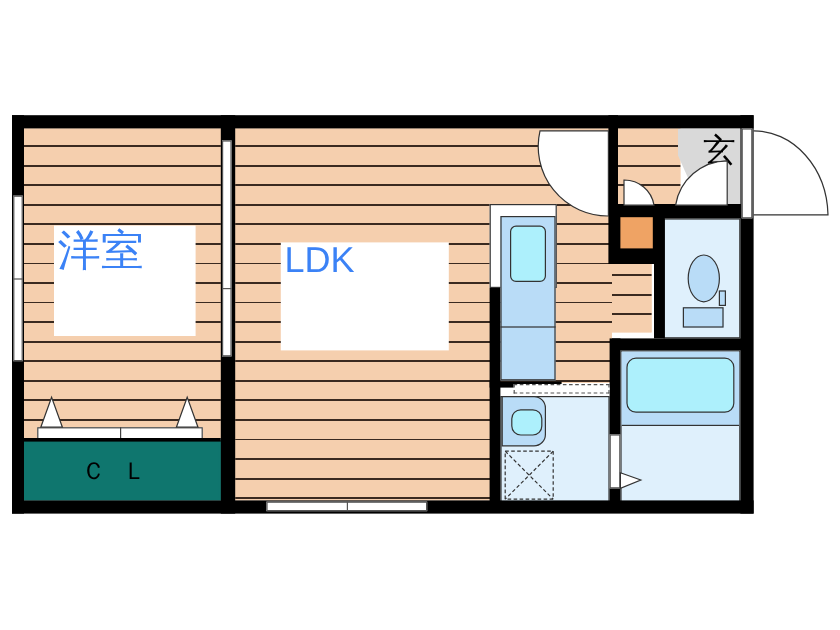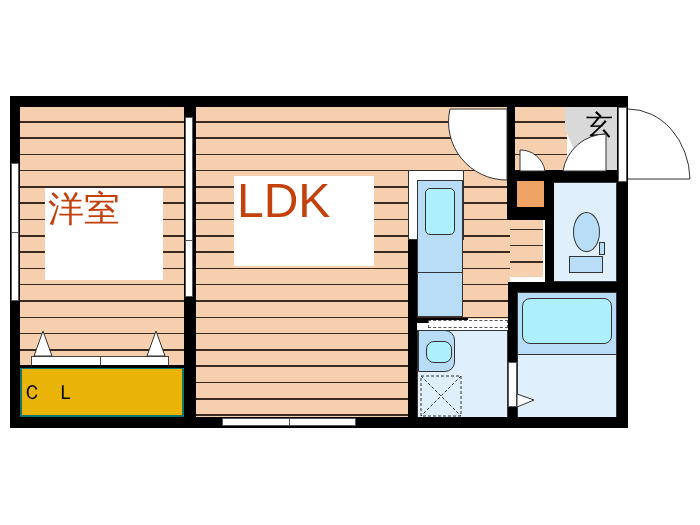--- a/index.html
+++ b/index.html
@@ -5,23 +5,23 @@
   html, body { margin: 0; padding: 0; background: #ffffff; }
   body { width: 700px; height: 525px; position: relative; overflow: hidden; font-family: "Liberation Sans", "DejaVu Sans", sans-serif; }
   .abs { position: absolute; box-sizing: border-box; }
   .wall { position: absolute; background: #000; }
   .floor {
     position: absolute;
     background-color: #f5cfae;
     background-image: repeating-linear-gradient(to bottom, #f5cfae 0px, #f5cfae 14px, #3a2a20 14px, #3a2a20 15.5px, #f5cfae 15.5px, #f5cfae 16.3px);
   }
   .wet { position: absolute; background: #dff0fc; border: 1px solid #333; box-sizing: border-box; }
-  .label-box { position: absolute; background: #fff; color: #c2410c; line-height: 1.05; }
+  .label-box { position: absolute; background: #fff; color: #3b82f6; line-height: 1.05; }
   .window { position: absolute; background: #fff; border: 1px solid #555; box-sizing: border-box; }
-  .cl { position: absolute; background: #eab308; border: 2px solid #0f766e; box-sizing: border-box; display: flex; align-items: center; font-size: 20px; letter-spacing: 14px; }
+  .cl { position: absolute; background: #0f766e; border: 2px solid #0f766e; box-sizing: border-box; display: flex; align-items: center; justify-content: center; font-size: 20px; letter-spacing: 14px; }
   svg { position: absolute; overflow: visible; }
 </style>
 </head>
 <body>
 
 <div class="floor" style="left:20px;top:107px;width:164px;height:258px;"></div>
 <div class="floor" style="left:196px;top:107px;width:214px;height:310px;"></div>
 <div class="floor" style="left:410px;top:107px;width:100px;height:212px;"></div>
 <div class="floor" style="left:510px;top:107px;width:57px;height:75px;"></div>
 <div class="floor" style="left:510px;top:182px;width:33px;height:95px;"></div>
@@ -106,15 +106,15 @@
   <polygon points="1,1 18,7 1,14" fill="#fff" stroke="#333" stroke-width="1"></polygon>
 </svg>
 
 <div class="abs" style="left:573px;top:212px;width:27px;height:40px;background:#b9dcf7;border:1px solid #333;border-radius:50%;"></div>
 <div class="abs" style="left:569px;top:256px;width:34px;height:17px;background:#b9dcf7;border:1px solid #333;"></div>
 <div class="abs" style="left:599px;top:242px;width:6px;height:13px;background:#b9dcf7;border:1px solid #333;"></div>
 
 <div class="label-box" style="left:45px;top:188px;width:115px;height:90px;padding:2px 0 0 3px;font-size:36px;">
   <div>洋室</div>
 </div>
-<div class="label-box" style="left:234px;top:176px;width:137px;height:90px;padding:0 0 0 3px;font-size:48px;">
+<div class="label-box" style="left:234px;top:202px;width:137px;height:90px;padding:0 0 0 3px;font-size:30px;">
   <div>LDK</div>
 </div>
 
 </body></html>

